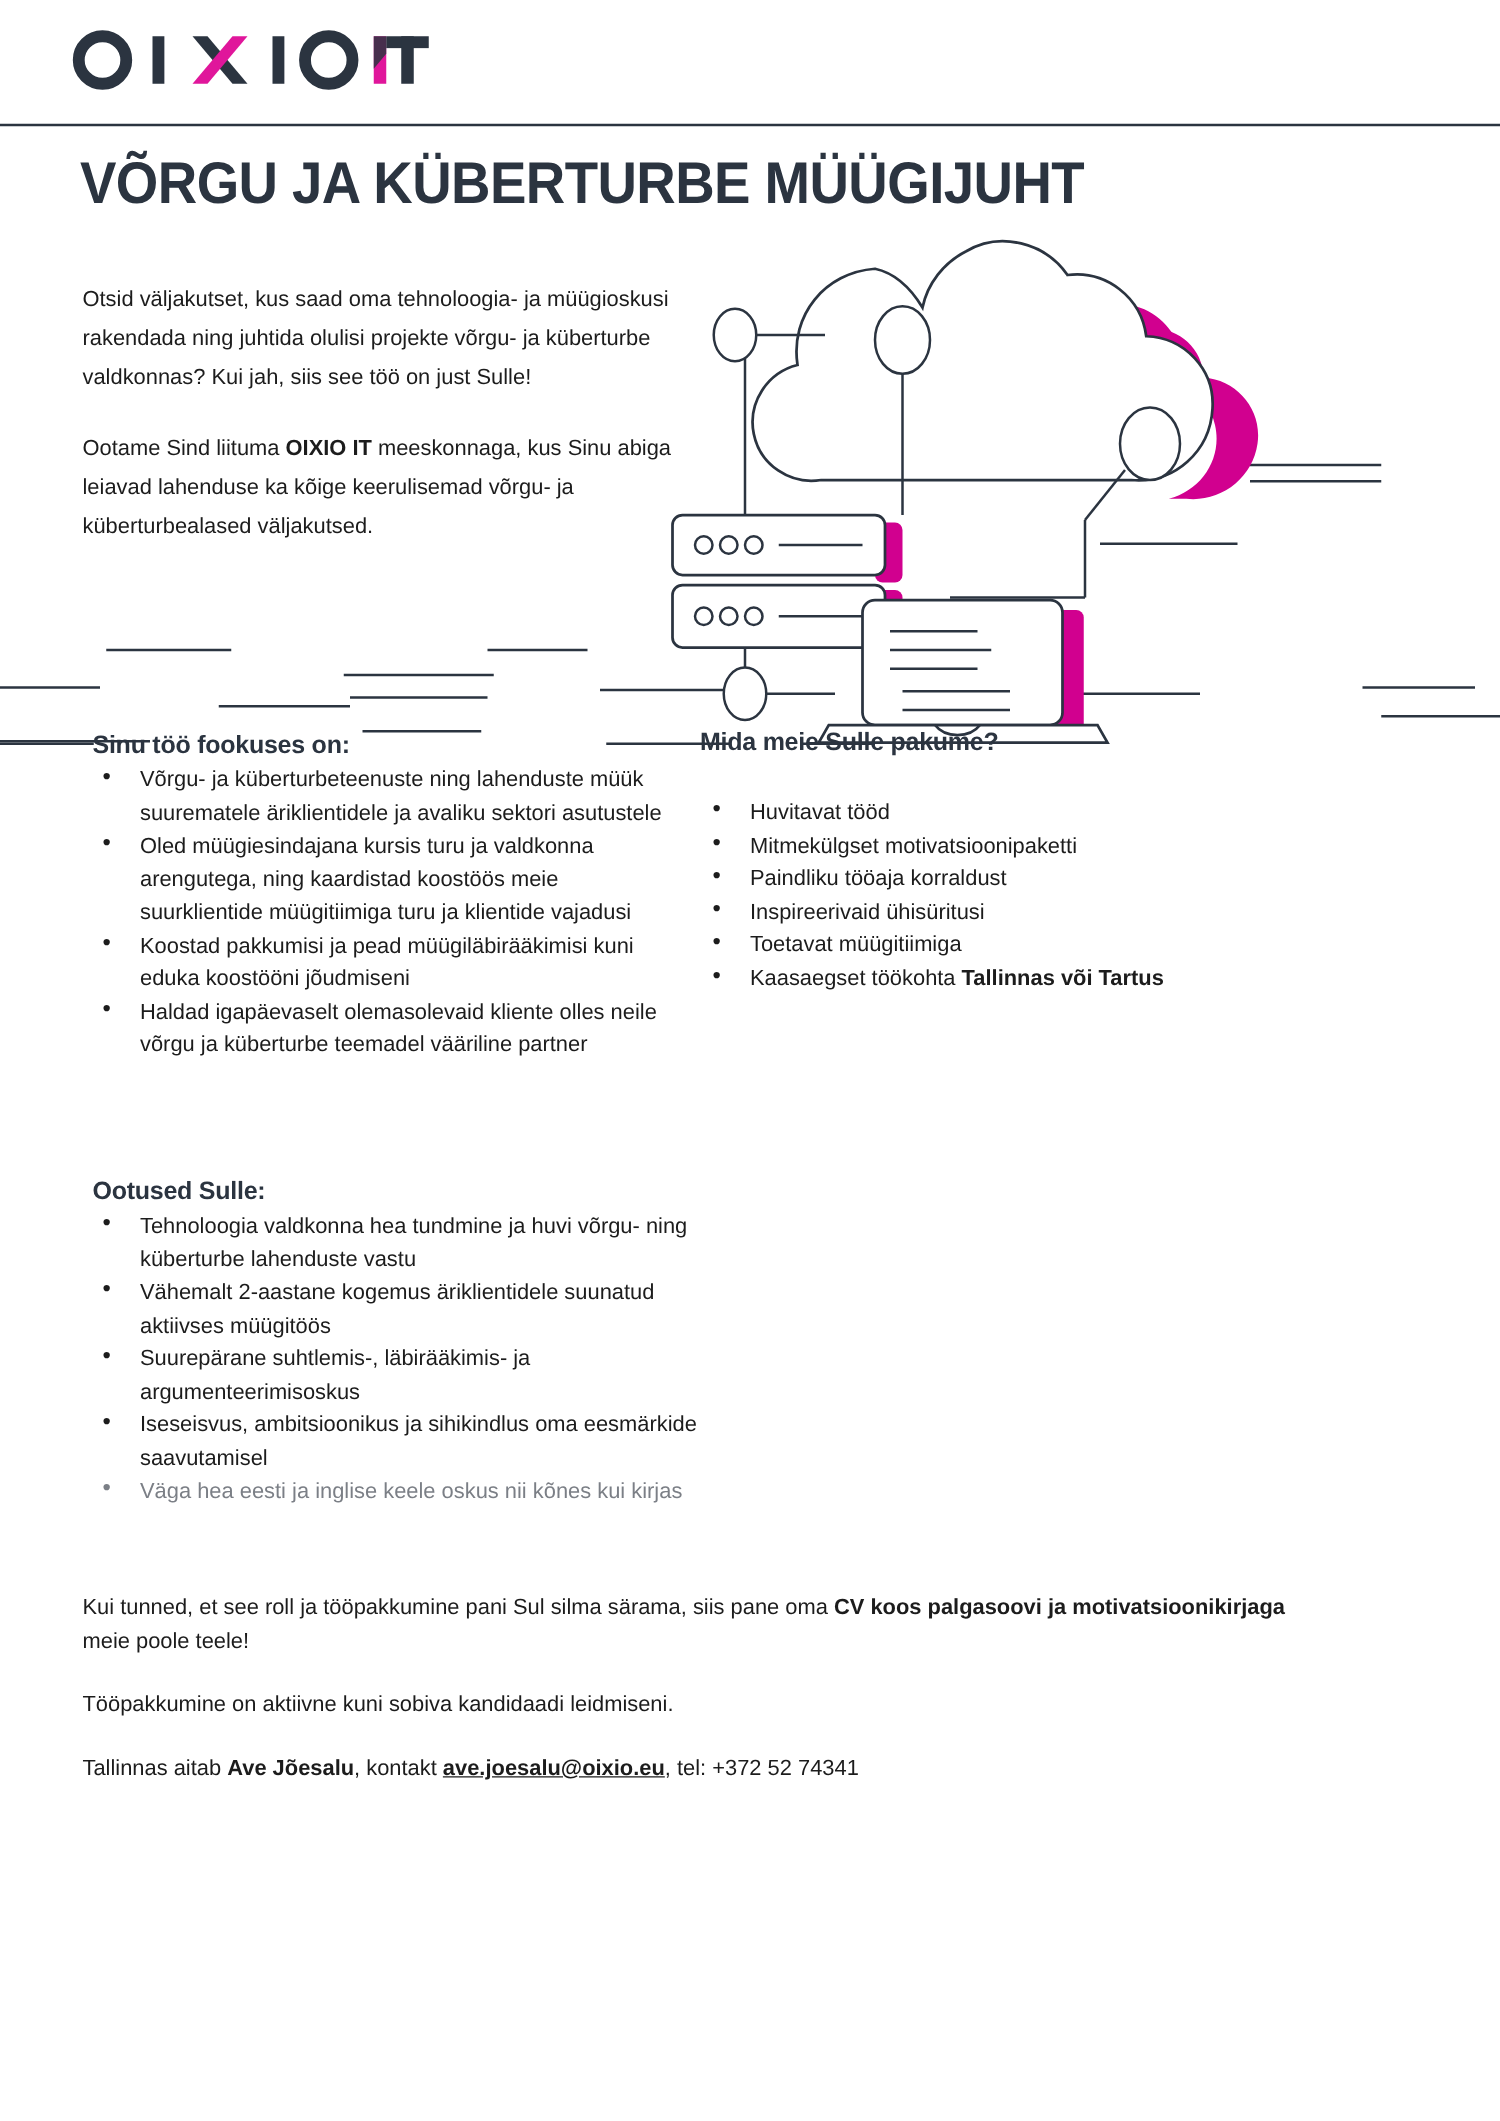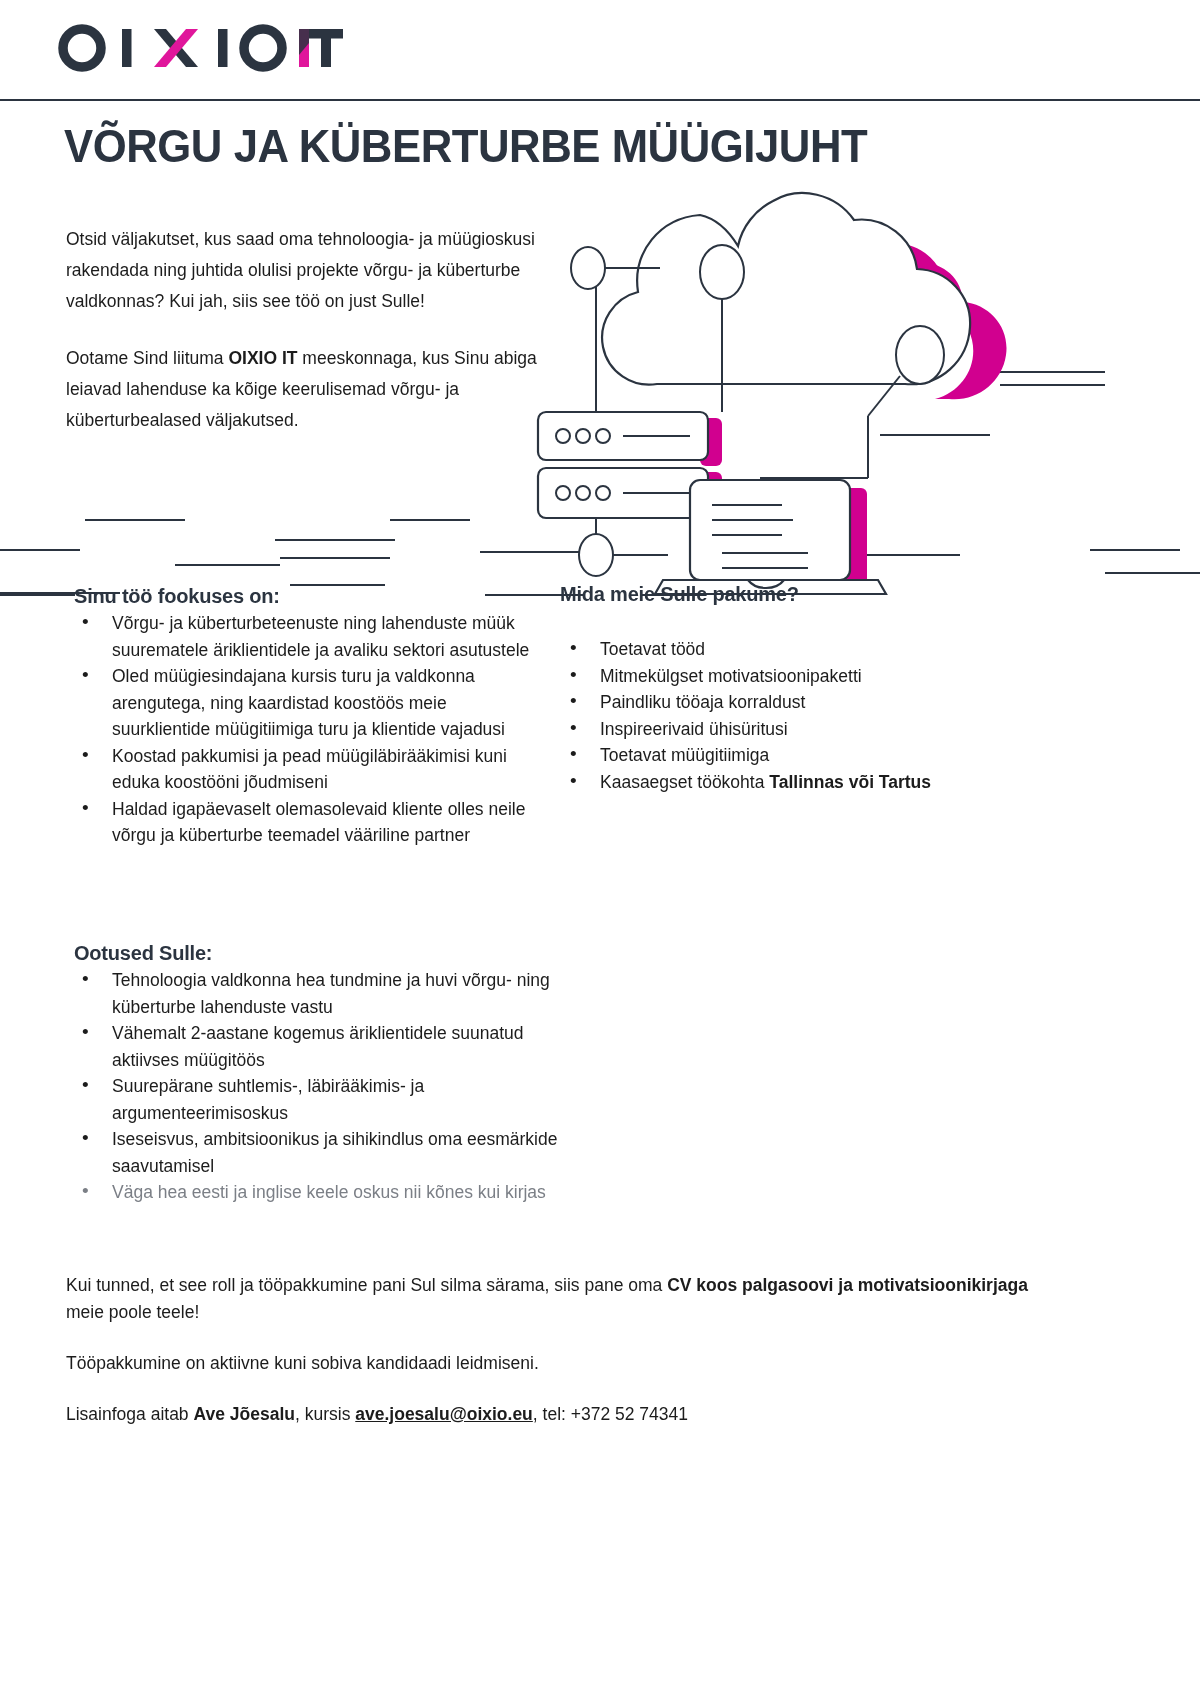--- a/index.html
+++ b/index.html
@@ -234,21 +234,21 @@
     <li>Võrgu- ja küberturbeteenuste ning lahenduste müük suurematele äriklientidele ja avaliku sektori asutustele</li>
     <li>Oled müügiesindajana kursis turu ja valdkonna arengutega, ning kaardistad koostöös meie suurklientide müügitiimiga turu ja klientide vajadusi</li>
     <li>Koostad pakkumisi ja pead müügiläbirääkimisi kuni eduka koostööni jõudmiseni</li>
     <li>Haldad igapäevaselt olemasolevaid kliente olles neile võrgu ja küberturbe teemadel vääriline partner</li>
   </ul>
 </div>
 
 <div class="col-right">
   <h2 class="sec-head">Mida meie Sulle pakume?</h2>
   <ul class="bullets">
-    <li>Toetavat tööd</li>
+    <li>Huvitavat tööd</li>
     <li>Mitmekülgset motivatsioonipaketti</li>
     <li>Paindliku tööaja korraldust</li>
     <li>Inspireerivaid ühisüritusi</li>
     <li>Toetavat müügitiimiga</li>
     <li><span>Kaasaegset töökohta </span><b>Tallinnas või Tartus</b></li>
   </ul>
 </div>
 
 <div class="ootused-block">
   <h2 class="sec-head">Ootused Sulle:</h2>
@@ -257,14 +257,14 @@
     <li>Vähemalt 2-aastane kogemus äriklientidele suunatud aktiivses müügitöös</li>
     <li>Suurepärane suhtlemis-, läbirääkimis- ja argumenteerimisoskus</li>
     <li>Iseseisvus, ambitsioonikus ja sihikindlus oma eesmärkide saavutamisel</li>
     <li class="muted">Väga hea eesti ja inglise keele oskus nii kõnes kui kirjas</li>
   </ul>
 </div>
 
 <div class="footer">
   <p><span>Kui tunned, et see roll ja tööpakkumine pani Sul silma särama, siis pane oma </span><b>CV koos palgasoovi ja motivatsioonikirjaga</b><span> meie poole teele!</span></p>
   <p>Tööpakkumine on aktiivne kuni sobiva kandidaadi leidmiseni.</p>
-  <p><span>Lisainfoga aitab </span><b>Ave Jõesalu</b><span>, kursis </span><a class="mail" href="#" style="color:#1c1c1c;">ave.joesalu@oixio.eu</a><span>, tel:  +372 52 74341</span></p>
+  <p><span>Tallinnas aitab </span><b>Ave Jõesalu</b><span>, kontakt </span><a class="mail" href="#" style="color:#1c1c1c;">ave.joesalu@oixio.eu</a><span>, tel:  +372 52 74341</span></p>
 </div>
 
 </body></html>

